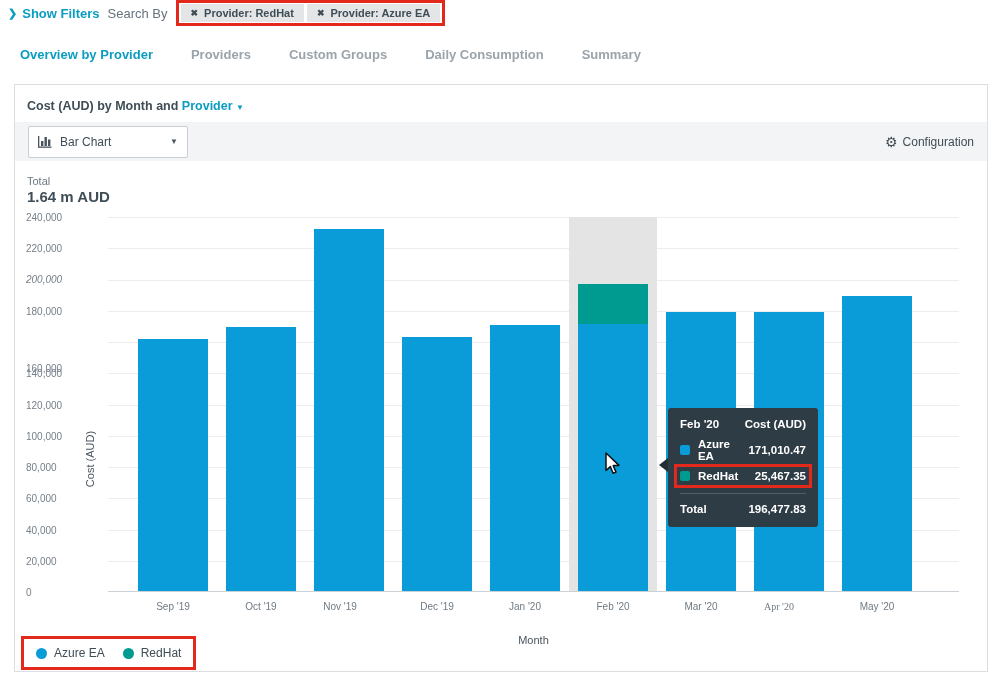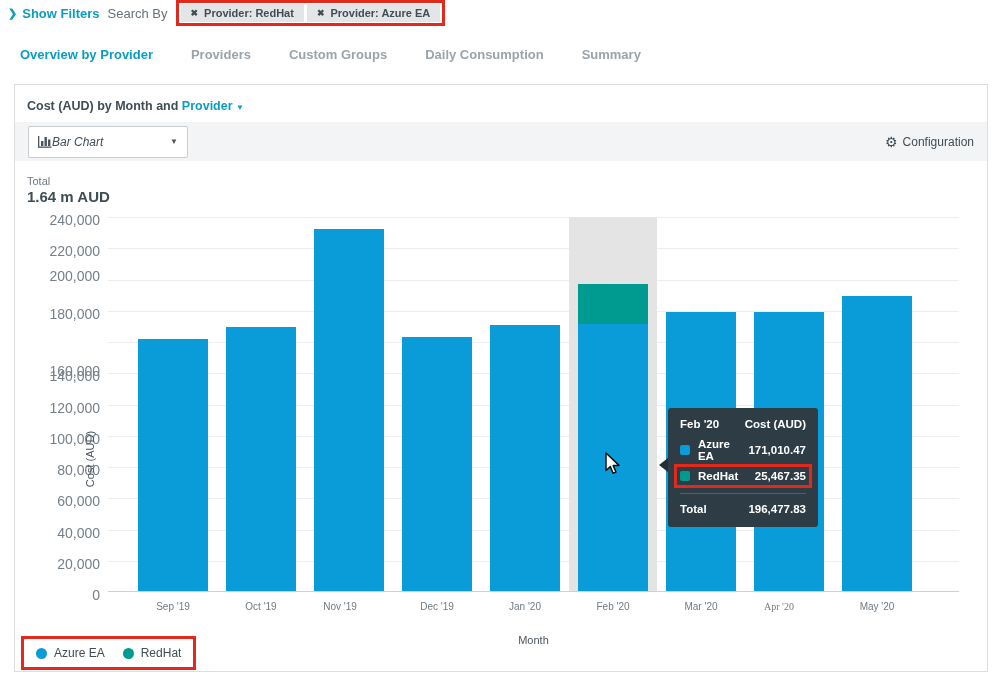--- a/index.html
+++ b/index.html
@@ -33,34 +33,34 @@
   
   .panel{position:absolute;left:14px;top:84px;width:974px;height:588px;
          border:1px solid var(--border);background:#fff;}
   .panel-header{position:absolute;left:12px;top:14px;font-size:12.5px;font-weight:bold;
                 color:var(--text-dark);}
   .dim-link{color:var(--accent);cursor:pointer;}
   .dim-caret{font-size:8px;color:var(--accent);}
   .toolbar{position:absolute;left:0;top:37px;width:100%;height:39px;background:#f3f4f5;
            display:flex;align-items:center;justify-content:space-between;padding:0 13px;}
   .chart-select{width:160px;height:27px;background:#fff;border:1px solid #c9ced2;border-radius:2px;
-                display:flex;align-items:center;gap:0;padding:15px 9px;cursor:pointer;position:relative;font-style:italic;}
+                display:flex;align-items:center;gap:8px;padding:15px 9px;cursor:pointer;position:relative;}
   .chart-select .lbl{font-size:12px;color:var(--text-dark);}
   .chart-select .caret{position:absolute;right:9px;font-size:8px;color:#4a5560;}
   .config-btn{display:flex;align-items:center;gap:5px;color:var(--text-dark);font-size:12px;cursor:pointer;}
   .gear{font-size:14px;line-height:1;}
 
   .total-label{position:absolute;left:12px;top:90px;font-size:11px;color:var(--text-gray);}
   .total-value{position:absolute;left:12px;top:103px;font-size:15px;font-weight:bold;color:var(--text-dark);}
 
   
   .plot{position:absolute;left:93px;top:132px;width:851px;height:375px;
         border-bottom:1px solid #ccd1d5;}
   .gridline{position:absolute;left:0;width:100%;height:1px;background:#ededee;z-index:0;}
-  .ytick{position:absolute;left:-82px;width:74px;text-align:right;font-size:14px;
+  .ytick{position:absolute;left:-82px;width:74px;text-align:left;font-size:10px;
          color:#747f89;z-index:0;}
   .hover-band{position:absolute;top:0;height:100%;background:#e4e4e4;z-index:1;}
   .bar{position:absolute;z-index:2;width:70px;}
   .bar.hatched{background-image:repeating-linear-gradient(135deg,
       rgba(20,52,68,0.55) 0px, rgba(20,52,68,0.55) 1.6px,
       rgba(0,0,0,0) 1.6px, rgba(0,0,0,0) 6.2px);}
   .xtick{position:absolute;width:88px;text-align:center;font-size:10px;color:#6e7a84;}
   .axis-title-y{position:absolute;left:30px;top:368px;width:90px;text-align:center;
         font-size:11px;color:#4a5560;transform:rotate(-90deg);transform-origin:center;}
   .axis-title-x{position:absolute;left:93px;top:549px;width:851px;text-align:center;
@@ -162,21 +162,21 @@
       <div class="ytick" style="top: 213.75px;">100,000</div>
       <div class="gridline" style="top: 187.5px;"></div>
       <div class="ytick" style="top: 182.5px;">120,000</div>
       <div class="gridline" style="top: 156.25px;"></div>
       <div class="ytick" style="top: 151.25px;">140,000</div>
       <div class="gridline" style="top: 125px;"></div>
       <div class="ytick" style="top: 136px; margin-top: 10px;">160,000</div>
       <div class="gridline" style="top: 93.75px;"></div>
       <div class="ytick" style="top: 88.75px;">180,000</div>
       <div class="gridline" style="top: 62.5px;"></div>
-      <div class="ytick" style="top: 51px;">200,000</div>
+      <div class="ytick" style="top: 57px; font-style: italic;">200,000</div>
       <div class="gridline" style="top: 31.25px;"></div>
       <div class="ytick" style="top: 26.25px;">220,000</div>
       <div class="gridline" style="top: 0px;"></div>
       <div class="ytick" style="top: -5px;">240,000</div>
       <div class="bar" style="left: 30px; bottom: 0px; height: 252.344px; background: rgb(10, 156, 216);"></div>
       <div class="xtick" style="left: 21px; top: 384px;">Sep '19</div>
       <div class="bar" style="left: 118px; bottom: 0px; height: 264.062px; background: rgb(10, 156, 216);"></div>
       <div class="xtick" style="left: 109px; top: 384px;">Oct '19</div>
       <div class="bar" style="left: 206px; bottom: 0px; height: 362.5px; background: rgb(10, 156, 216);"></div>
       <div class="xtick" style="left: 188px; top: 384px;">Nov '19</div>

